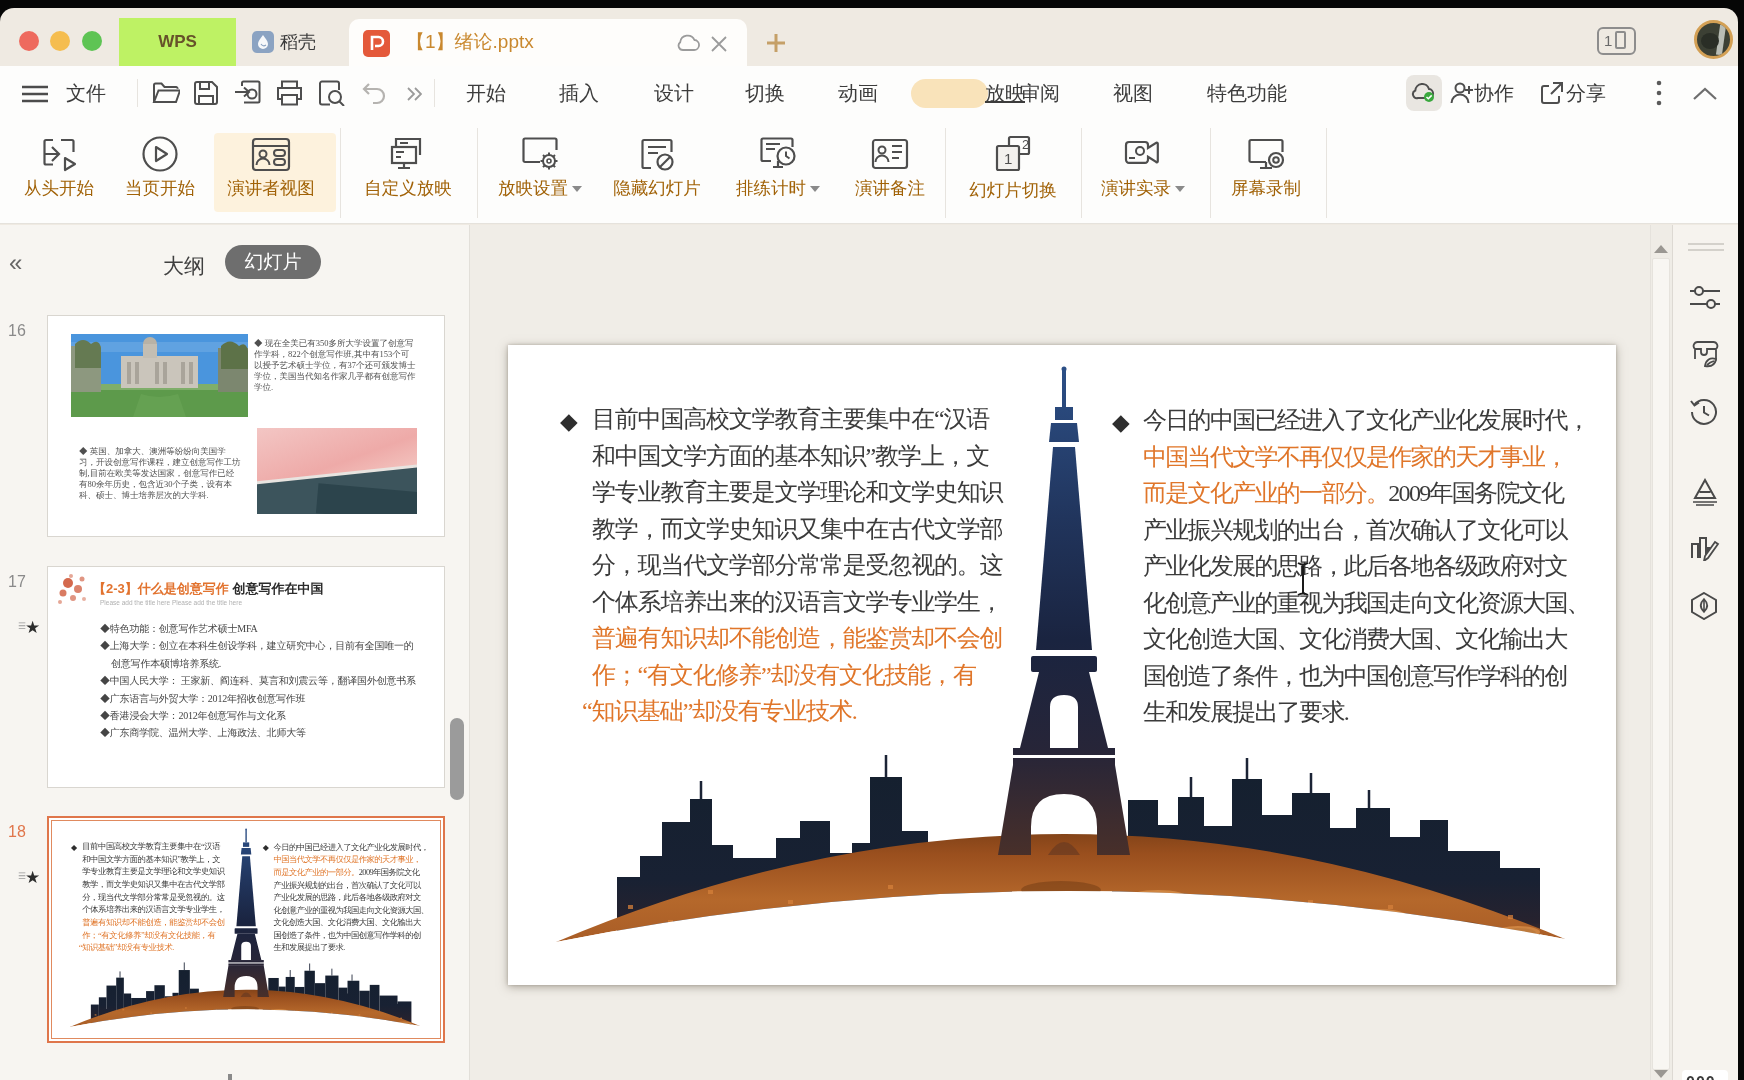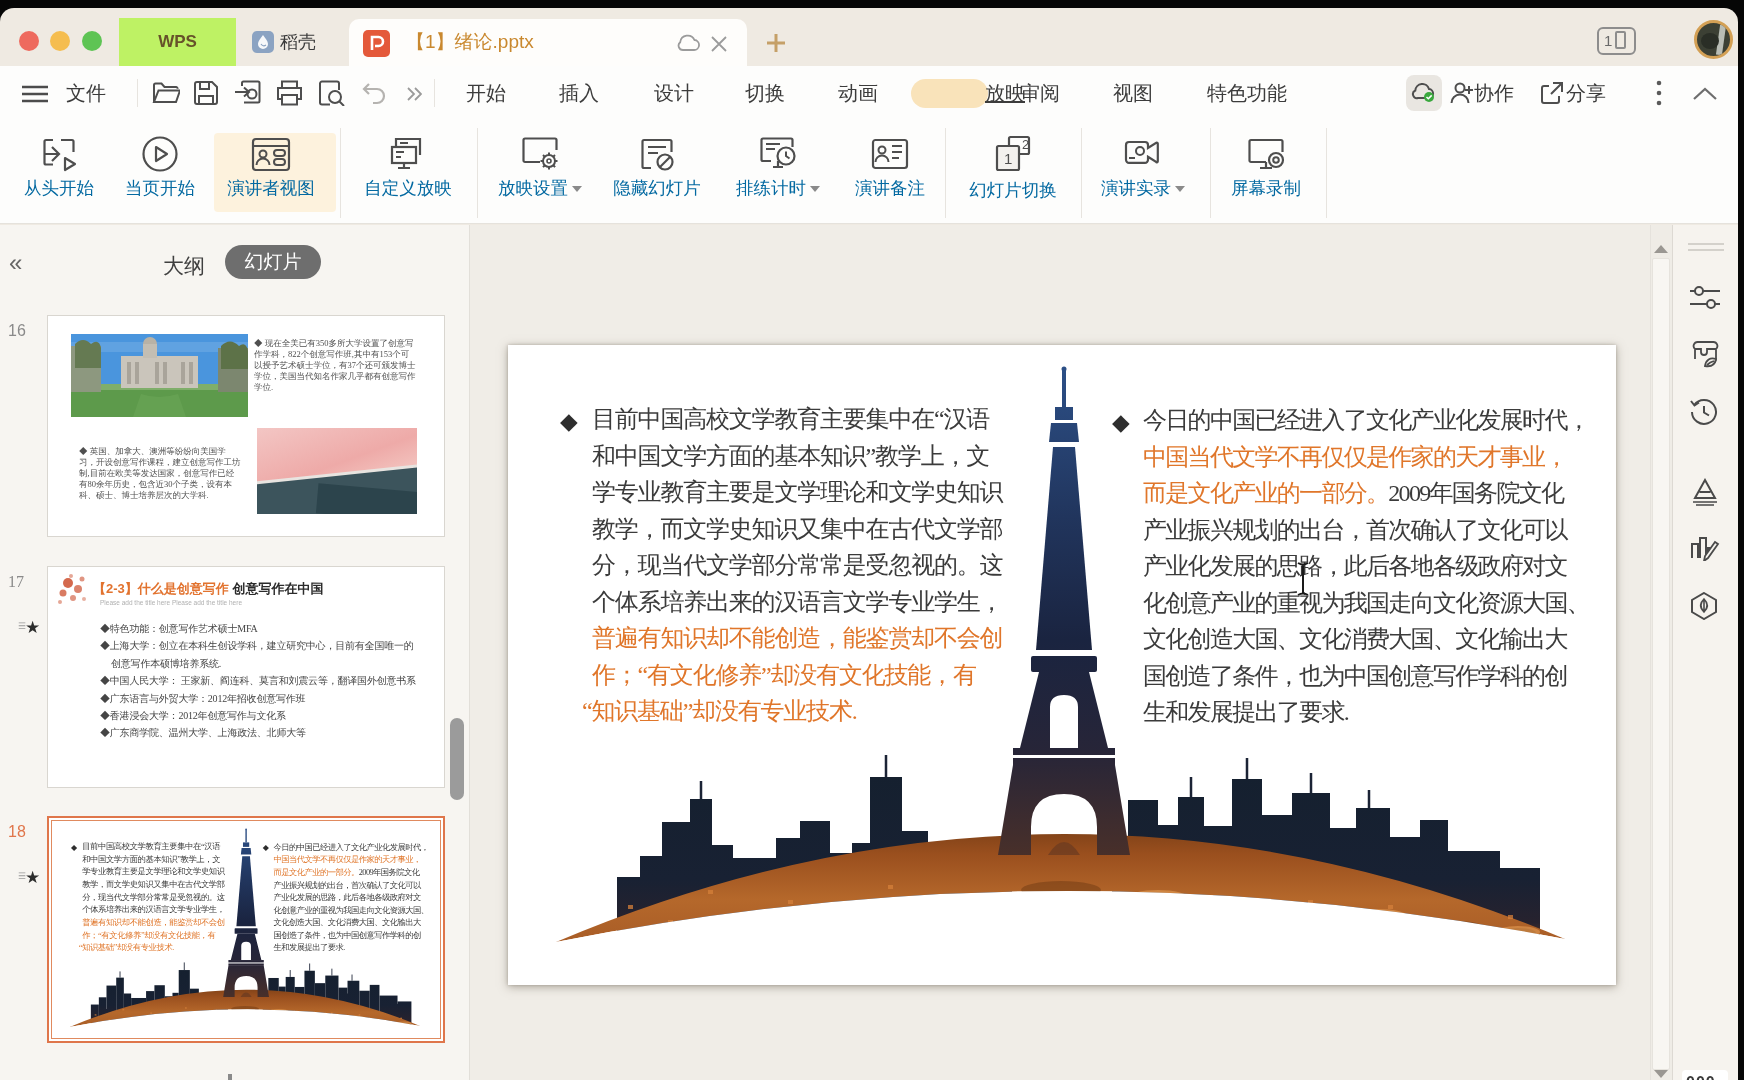--- a/index.html
+++ b/index.html
@@ -14,21 +14,21 @@
 #tabdk{left:240px;top:10px;width:100px;height:48px;}
 #tabdoc{left:349px;top:11px;width:398px;height:47px;background:#fefdfb;border-radius:10px 10px 0 0;}
 
 #menubar{left:0;top:58px;width:1738px;height:54px;background:#fdfdfc;}
 .mi{position:absolute;top:0;height:54px;line-height:54px;font-size:20px;color:#3c3c3c;text-align:center;}
 .vsep{position:absolute;background:#e7e4df;width:1px;}
 
 #toolbar{left:0;top:112px;width:1738px;height:104px;background:#fdfdfc;border-bottom:1px solid #e5e2dc;}
 .tbi{position:absolute;top:0;height:103px;text-align:center;}
 .tbi svg{display:block;margin:14px auto 0;}
-.tbl{font-size:17.5px;color:#0369a1;margin-top:2px;white-space:nowrap;}
+.tbl{font-size:17.5px;color:#a16207;margin-top:2px;white-space:nowrap;}
 .caret{display:inline-block;width:0;height:0;border-left:5px solid transparent;border-right:5px solid transparent;border-top:6px solid #8a8a8a;margin-left:4px;vertical-align:2px;}
 
 #content{left:0;top:217px;width:1738px;height:855px;background:#f0ede7;}
 #sidebar{position:absolute;left:0;top:0;width:470px;height:855px;background:#f7f5f1;border-right:1px solid #e2dfd9;}
 #rightpanel{position:absolute;left:1672px;top:0;width:66px;height:855px;background:#f6f3ee;border-left:1px solid #ddd9d3;}
 #scrollstrip{position:absolute;left:1650px;top:0;width:22px;height:855px;background:#efece6;border-left:1px solid #e5e2dc;}
 
 .thumb{position:absolute;left:47px;width:398px;height:222px;background:#fff;border:1px solid #d9d6d0;overflow:hidden;}
 .tnum{position:absolute;left:8px;width:32px;font-size:16px;color:#8a8a8a;}
 
@@ -250,21 +250,21 @@
         </svg>
       <div class="tbl">屏幕录制</div>
     </div>
   </div>
   <div class="abs" id="content">
     <div id="sidebar">
       <div class="abs" style="left:9px;top:24px;font-size:24px;color:#666;letter-spacing:-4px;">«</div>
       <div class="abs" style="left:163px;top:27px;font-size:21px;color:#3f3f3f;">大纲</div>
       <div class="abs" style="left:225px;top:20px;width:96px;height:34px;border-radius:17px;background:#6e6e6e;color:#fff;font-size:19px;text-align:center;line-height:34px;">幻灯片</div>
       <div class="tnum" style="top:97px;">16</div>
-      <div class="tnum" style="top:348px;font-family:Liberation Serif, serif;">17</div>
+      <div class="tnum" style="top:348px;">17</div>
       <div class="tnum" style="top:598px;color:#e0764b;">18</div>
       <div class="abs" style="left:18px;top:392px;width:24px;height:20px;">
           <span style="position:absolute;left:0;top:4px;font-size:9px;color:#9a9a9a;">☰</span>
           <span style="position:absolute;left:7px;top:0;font-size:17px;color:#2d2d2d;">★</span>
         </div>
       <div class="abs" style="left:18px;top:642px;width:24px;height:20px;">
           <span style="position:absolute;left:0;top:4px;font-size:9px;color:#9a9a9a;">☰</span>
           <span style="position:absolute;left:7px;top:0;font-size:17px;color:#2d2d2d;">★</span>
         </div>
 

